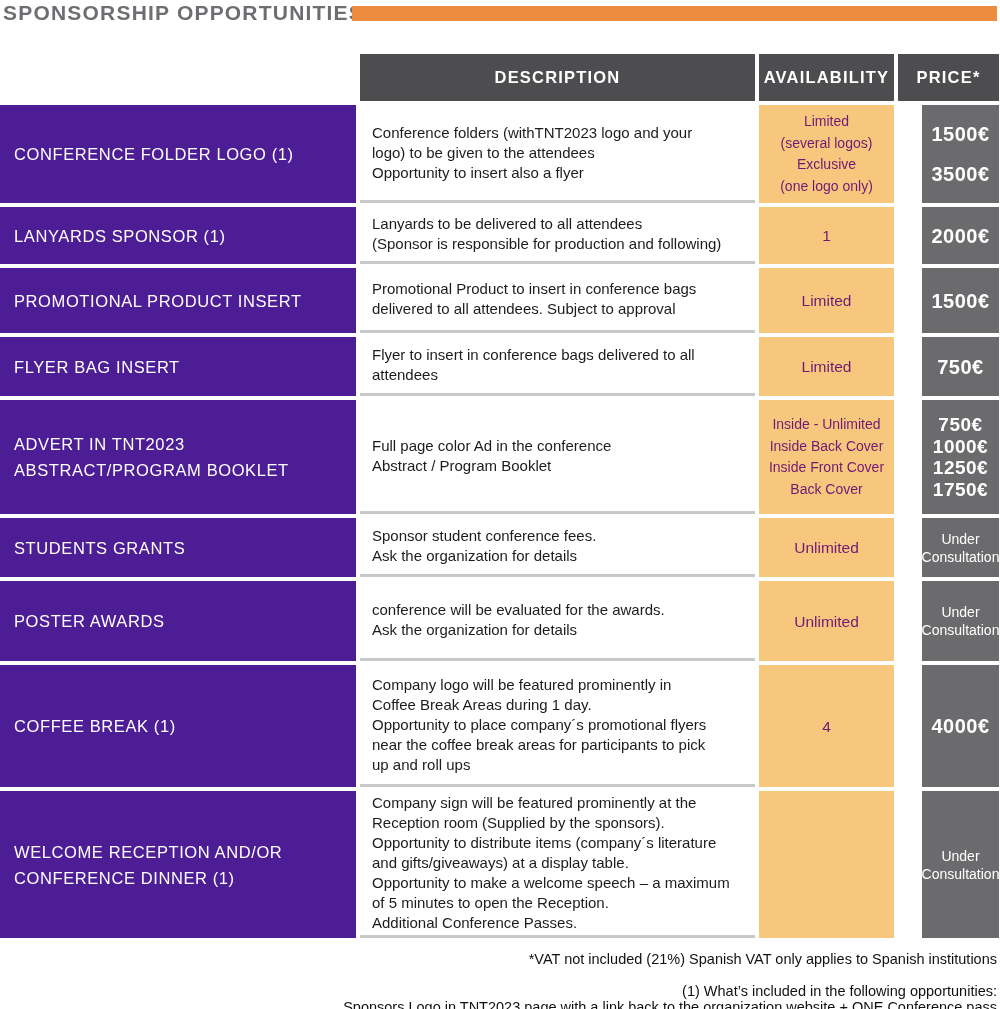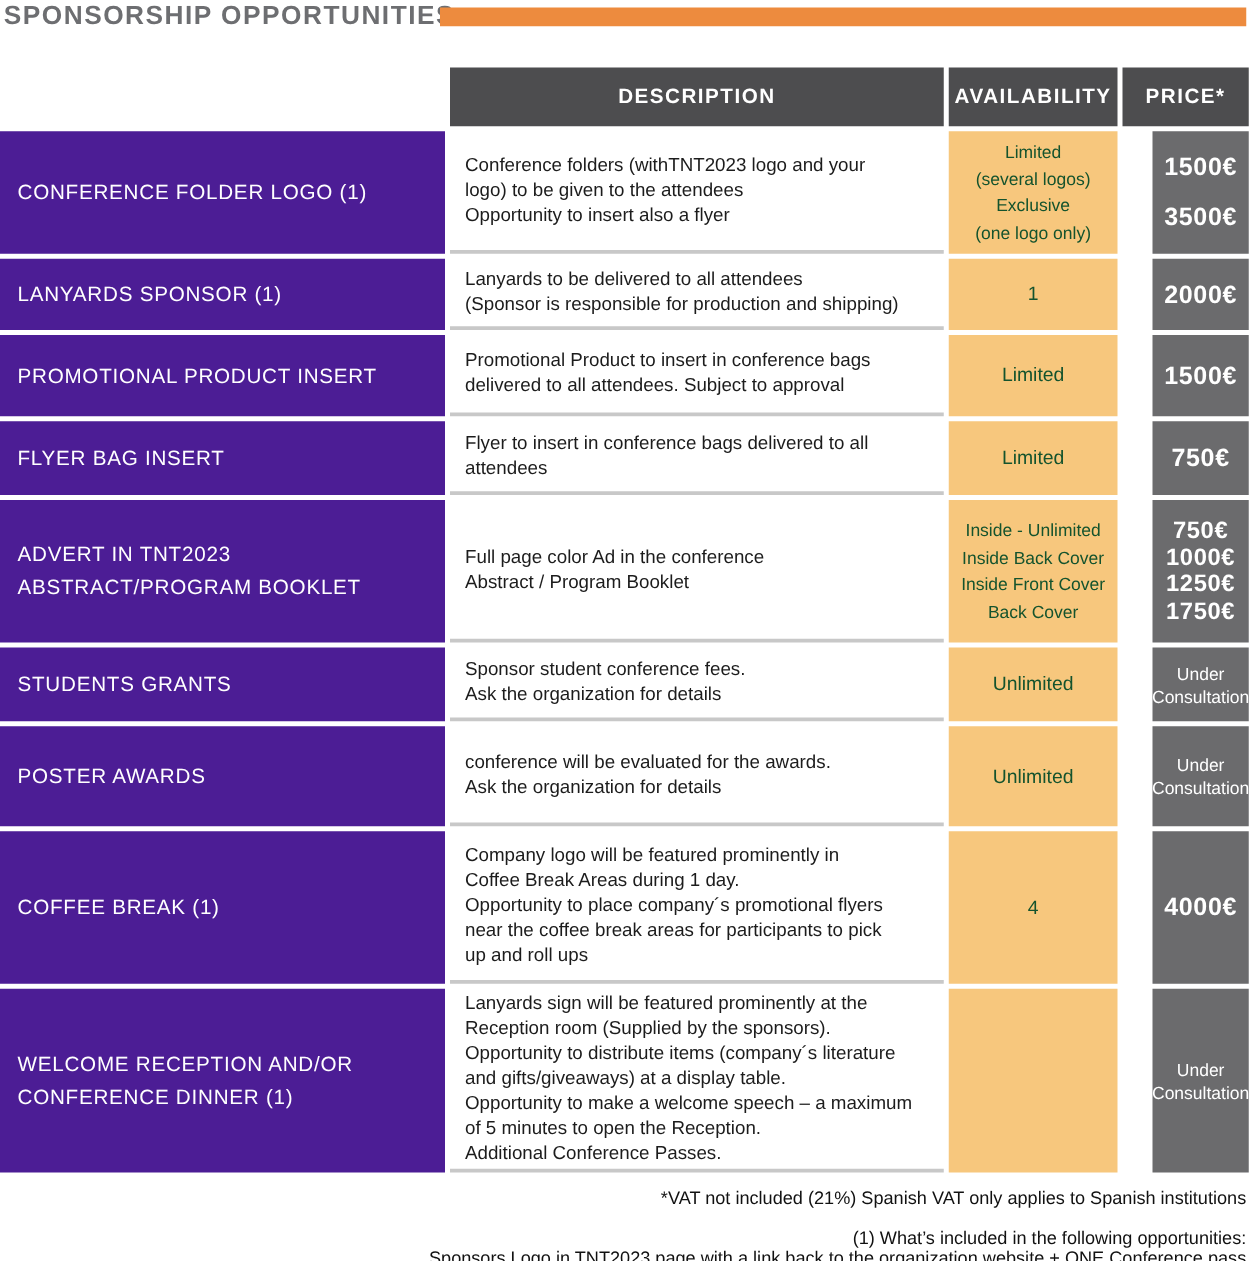--- a/index.html
+++ b/index.html
@@ -42,21 +42,21 @@
     white-space: nowrap;
   }
   .desc-cell {
     background: #ffffff; color: #1c1c1c;
     border-bottom: 3px solid #C8C8C8;
     display: flex; flex-direction: column; justify-content: center;
     padding-left: 12px; padding-right: 4px;
     font-size: 15px; line-height: 20px; white-space: nowrap;
   }
   .avail-cell {
-    background: #F7C77D; color: #14532d;
+    background: #F7C77D; color: #701a75;
     display: flex; flex-direction: column; justify-content: center; align-items: center;
     text-align: center; font-size: 15.5px; line-height: 19px;
   }
   .avail-line.small { font-size: 12.5px; line-height: 15px; }
   .avail-cell.compact .avail-line { font-size: 14px; line-height: 21.5px; }
   .price-cell {
     background: #6B6B6D; color: #ffffff;
     display: flex; flex-direction: column; justify-content: center; align-items: center;
     text-align: right;
     margin-left: 24px;
@@ -107,21 +107,21 @@
       </div>
       <div class="price-cell amount spread">
         <div class="price-line">1500€</div>
         <div class="price-line">3500€</div>
       </div>
       <div class="label-cell">
         <div class="label-line">LANYARDS SPONSOR (1)</div>
       </div>
       <div class="desc-cell">
         <div class="desc-line">Lanyards to be delivered to all attendees</div>
-        <div class="desc-line">(Sponsor is responsible for production and shipping)</div>
+        <div class="desc-line">(Sponsor is responsible for production and following)</div>
       </div>
       <div class="avail-cell">
         <div class="avail-line">1</div>
       </div>
       <div class="price-cell amount">
         <div class="price-line">2000€</div>
       </div>
       <div class="label-cell">
         <div class="label-line">PROMOTIONAL PRODUCT INSERT</div>
       </div>
@@ -210,21 +210,21 @@
         <div class="avail-line">4</div>
       </div>
       <div class="price-cell amount">
         <div class="price-line">4000€</div>
       </div>
       <div class="label-cell">
         <div class="label-line">WELCOME RECEPTION AND/OR</div>
         <div class="label-line">CONFERENCE DINNER (1)</div>
       </div>
       <div class="desc-cell">
-        <div class="desc-line">Lanyards sign will be featured prominently at the</div>
+        <div class="desc-line">Company sign will be featured prominently at the</div>
         <div class="desc-line">Reception room (Supplied by the sponsors).</div>
         <div class="desc-line">Opportunity to distribute items (company´s literature</div>
         <div class="desc-line">and gifts/giveaways) at a display table.</div>
         <div class="desc-line">Opportunity to make a welcome speech – a maximum</div>
         <div class="desc-line">of 5 minutes to open the Reception.</div>
         <div class="desc-line">Additional Conference Passes.</div>
       </div>
       <div class="avail-cell"></div>
       <div class="price-cell consultation">
         <div class="price-line">Under</div>

